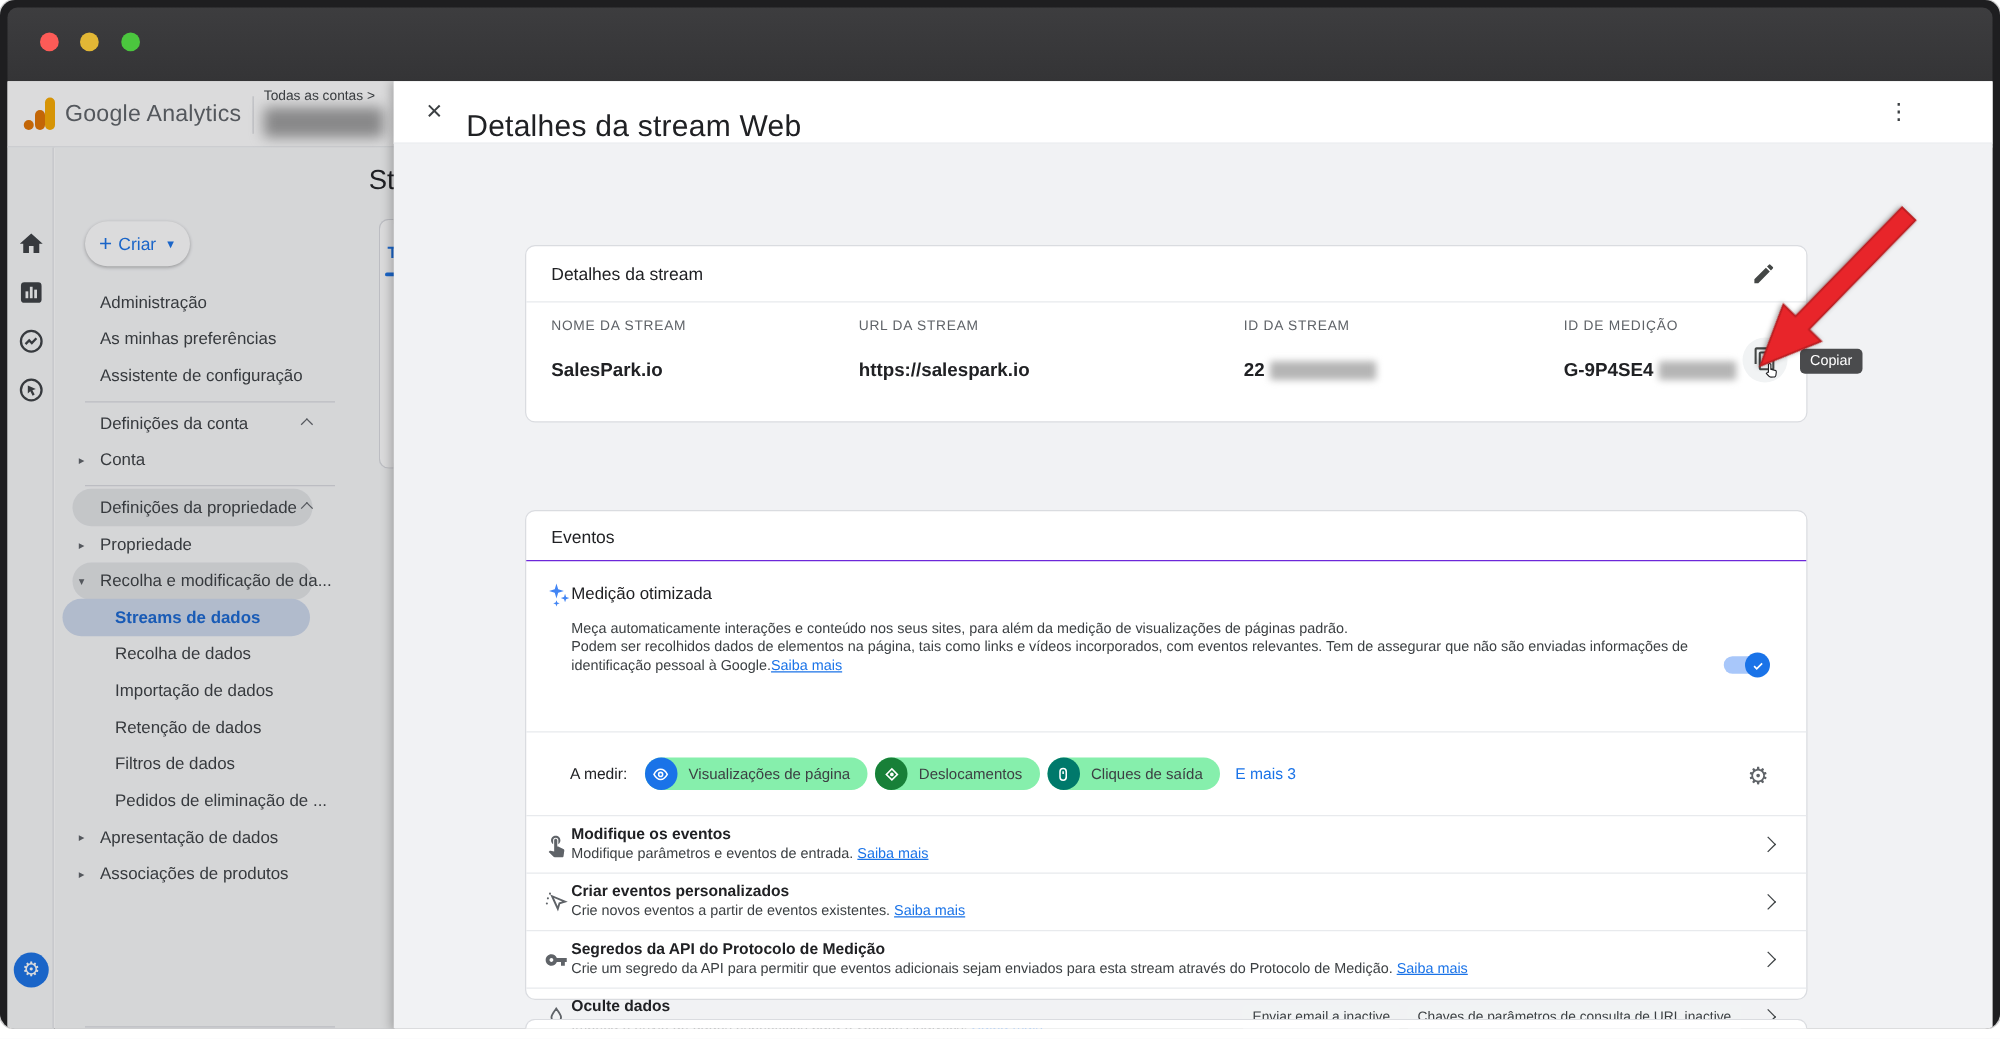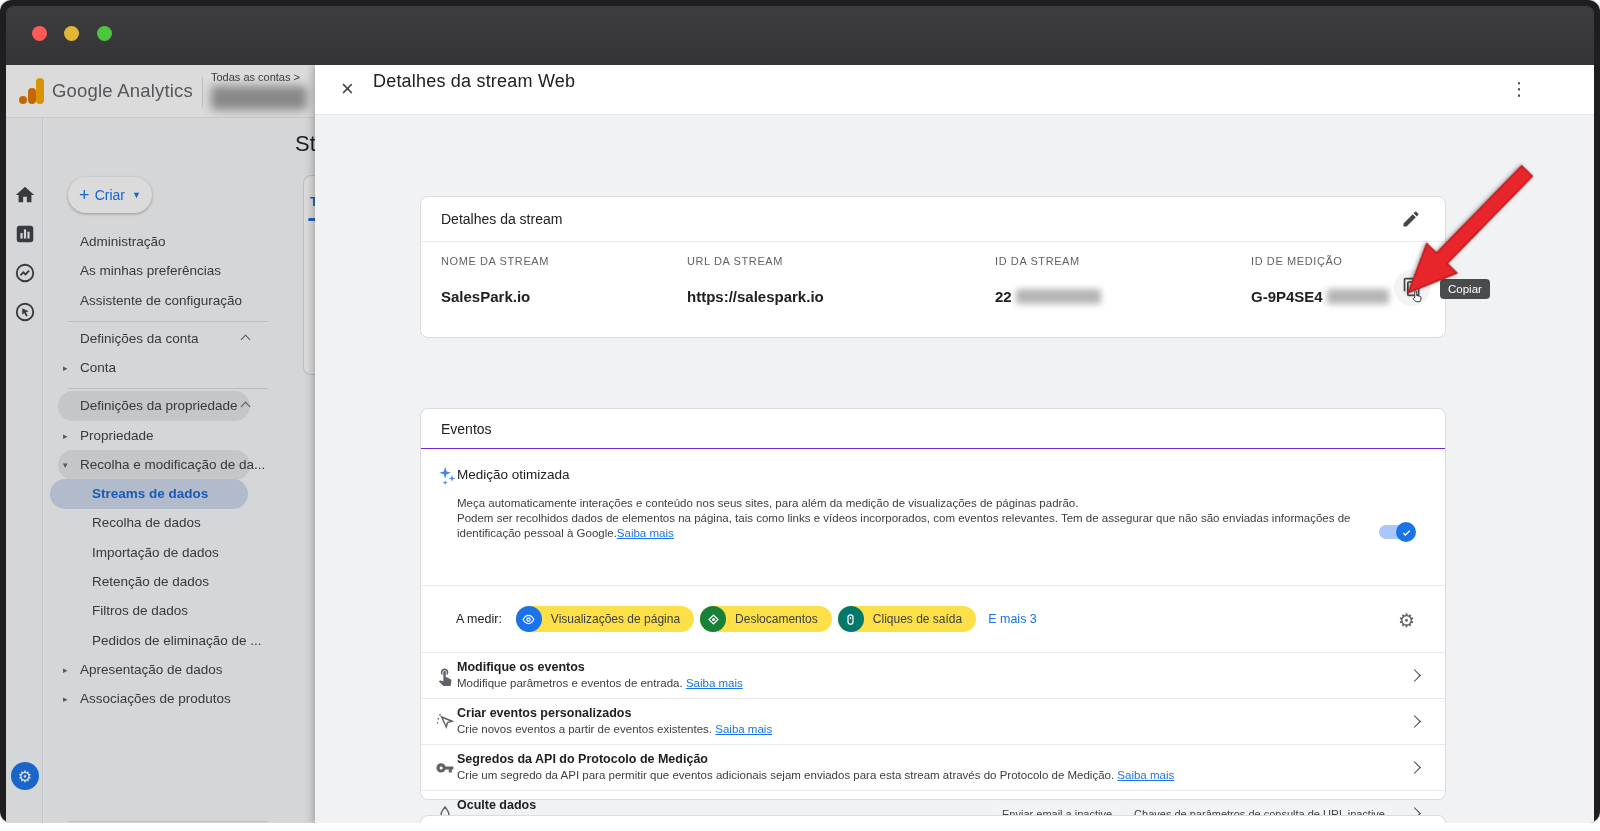--- a/index.html
+++ b/index.html
@@ -47,21 +47,21 @@
   .behind-tab { position:absolute; left:297px; top:110px; width:12px; height:200px; background:#fff; border:1px solid #dadce0; border-right:none; border-radius:8px 0 0 8px; }
   .behind-tab .t { position:absolute; left:6px; top:18px; color:#1a73e8; font-size:13px; font-weight:bold; }
   .behind-tab .u { position:absolute; left:4px; top:42px; width:10px; height:3px; background:#1a73e8; border-radius:2px; }
 
   .scrim { position:absolute; left:0; top:0; width:310px; height:760px; background:rgba(32,33,36,.16); }
 
   
   .panel { position:absolute; left:309px; top:0; width:1279px; height:760px; background:#f1f2f4; box-shadow:-2px 0 8px rgba(0,0,0,.25); }
   .panel-header { position:absolute; left:0; top:0; width:100%; height:50px; background:#fff; border-bottom:1px solid #e8eaed; }
   .close-x { position:absolute; left:26px; top:11px; font-size:22px; color:#3c4043; }
-  .panel-title { position:absolute; left:58px; top:6px; font-size:18px; color:#202124; letter-spacing:.2px; }
+  .panel-title { position:absolute; left:58px; top:23px; font-size:24px; color:#202124; letter-spacing:.2px; }
   .kebab { position:absolute; right:66px; top:13px; font-size:18px; color:#3c4043; letter-spacing:0; }
 
   .banner { position:absolute; left:105px; top:80px; width:1026px; height:34px; background:#e6f4ea; border-radius:8px; display:flex; align-items:center; }
   .banner svg { width:17px; height:17px; margin:0 12px 0 15px; }
   .banner .txt { font-size:12.5px; color:#202124; }
 
   .card { position:absolute; left:105px; width:1026px; background:#fff; border:1px solid #dadce0; border-radius:8px; }
   .card-head { position:relative; height:45px; line-height:45px; padding-left:20px; font-size:14px; color:#202124; }
   .details-card { top:131px; height:142px; }
   .details-card .card-head { border-bottom:1px solid #e8eaed; }
@@ -86,21 +86,21 @@
   .enh { position:relative; height:137px; border-bottom:1px solid #e8eaed; }
   .enh-icon { position:absolute; left:15px; top:16px; width:22px; height:22px; }
   .enh-title { position:absolute; left:36px; top:18px; font-size:13.5px; color:#202124; }
   .enh-desc { position:absolute; left:36px; top:47px; width:900px; font-size:11.5px; line-height:15px; color:#3c4043; }
   .link { color:#1a73e8; text-decoration:underline; }
   .toggle { position:absolute; right:32px; top:76px; width:34px; height:14px; background:#a8c7fa; border-radius:7px; }
   .toggle .thumb { position:absolute; right:-3px; top:-3px; width:20px; height:20px; background:#1a73e8; border-radius:50%; display:flex; align-items:center; justify-content:center; }
   .measure-row { position:relative; height:67px; border-bottom:1px solid #e8eaed; display:flex; align-items:center; }
   .measure-lbl { margin-left:35px; font-size:12.5px; color:#202124; }
   .chips { display:flex; align-items:center; gap:6px; margin-left:14px; }
-  .chip { display:flex; align-items:center; height:26px; background:#fde047; border-radius:13px; padding-right:14px; }
+  .chip { display:flex; align-items:center; height:26px; background:#86efac; border-radius:13px; padding-right:14px; }
   .chip-ic { width:26px; height:26px; border-radius:50%; display:flex; align-items:center; justify-content:center; margin-right:9px; }
   .chip-ic svg { width:15px; height:15px; }
   .chip .cl { font-size:12px; color:#3c4043; }
   .morelink { margin-left:12px; font-size:12.5px; color:#1a73e8; }
   .gear2 { position:absolute; right:30px; top:23px; font-size:19px; color:#5f6368; }
   .ev-row { position:relative; height:46px; border-bottom:1px solid #e8eaed; }
   .ev-row:last-child { border-bottom:none; }
   .ev-icon { position:absolute; left:14px; top:13px; width:20px; height:20px; color:#5f6368; }
   .ev-icon svg { width:20px; height:20px; }
   .ev-title { position:absolute; left:36px; top:7px; font-size:12.5px; font-weight:bold; color:#202124; }

